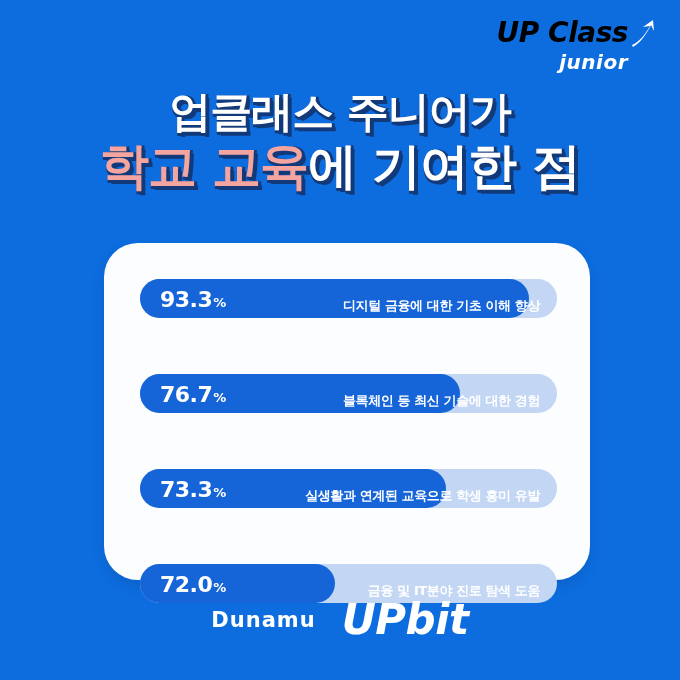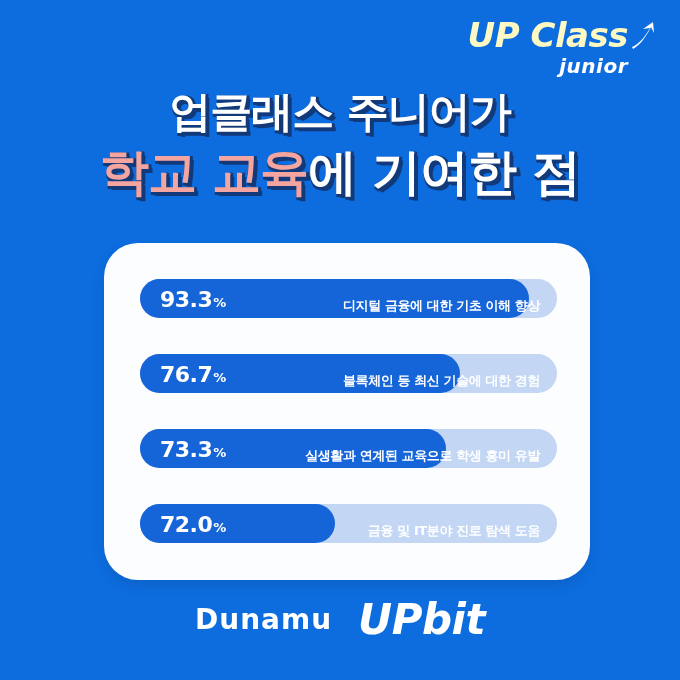--- a/index.html
+++ b/index.html
@@ -33,24 +33,24 @@
     user-select: none;
   }
   .brand-logo-main {
     display: flex;
     align-items: center;
     justify-content: flex-end;
     gap: 4px;
   }
   .brand-logo-text {
     font-family: "DejaVu Sans", sans-serif;
-    font-size: 34px;
+    font-size: 28px;
     font-weight: bold;
     font-style: italic;
-    color: #fef9c3;
+    color: #000000;
     letter-spacing: -0.5px;
     white-space: nowrap;
     margin-left: 32px;
   }
   .brand-arrow {
     display: inline-block;
     width: 26px;
     height: 30px;
     margin-left: -2px;
   }
@@ -83,21 +83,21 @@
     color: #ffffff;
     text-shadow:
        3px 3px 0 #123a7a,
        3px 0   0 #123a7a,
        0   3px 0 #123a7a,
        4px 4px 0 #123a7a;
     white-space: nowrap;
   }
   .title-line-2 {
     font-size: 49px;
-    margin-top: 8px;
+    margin-top: 2px;
   }
   .title-hl {
     color: #f5a5a0;
   }
 
   
   .card {
     position: absolute;
     left: 104px;
     top: 243px;
@@ -106,21 +106,21 @@
     background: #fcfdff;
     border-radius: 34px;
     box-shadow: 0 6px 14px rgba(0, 0, 0, 0.10);
     box-sizing: border-box;
     padding: 36px 0 0 0;
   }
 
   .bars {
     display: flex;
     flex-direction: column;
-    gap: 36px;
+    gap: 56px;
     padding-left: 36px;
     padding-right: 33px;
   }
 
   .bar-row {
     position: relative;
     height: 39px;
   }
 
   .bar-track {
@@ -187,21 +187,21 @@
     bottom: 36px;
     width: 680px;
     display: flex;
     align-items: center;
     justify-content: center;
     gap: 26px;
     user-select: none;
   }
   .footer-dunamu {
     font-family: "DejaVu Sans", sans-serif;
-    font-size: 28px;
+    font-size: 21px;
     font-weight: bold;
     color: #ffffff;
     letter-spacing: 1px;
   }
   .footer-upbit {
     font-family: "DejaVu Sans", sans-serif;
     font-size: 42px;
     font-weight: bold;
     font-style: italic;
     color: #ffffff;

